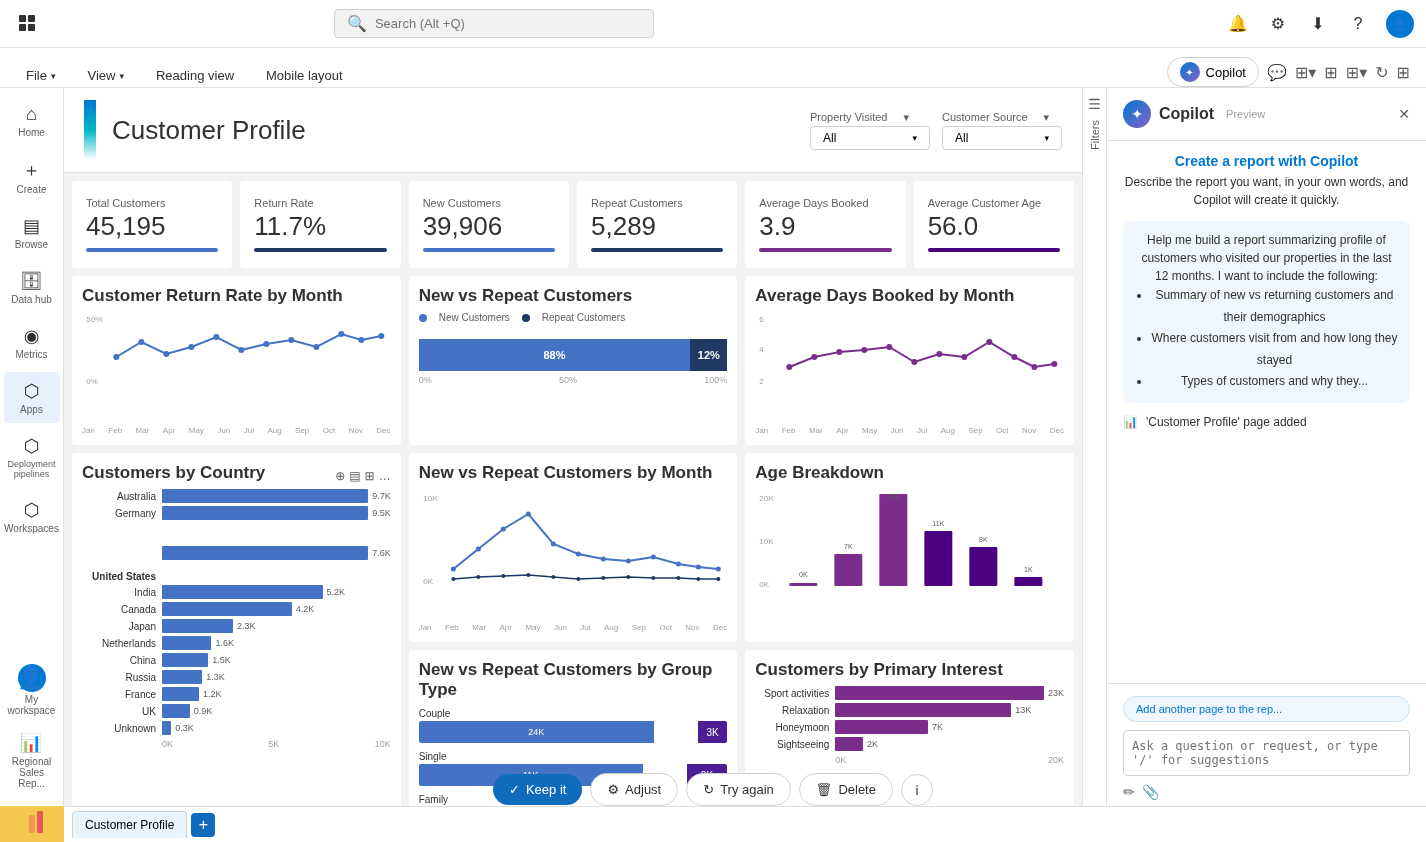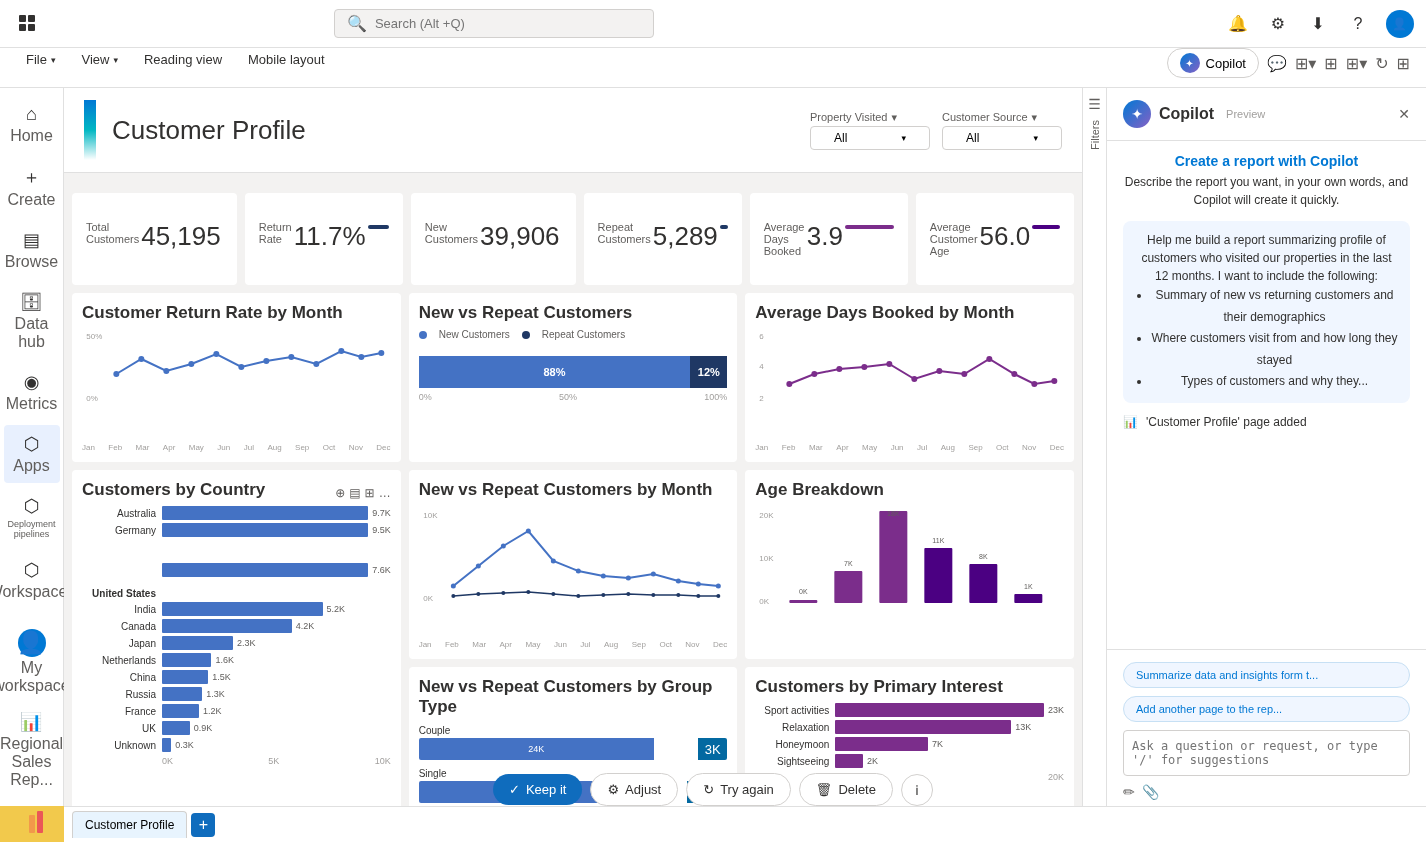--- a/index.html
+++ b/index.html
@@ -7,35 +7,35 @@
 
     
     .top-bar { display: flex; align-items: center; height: 48px; background: #fff; border-bottom: 1px solid #e0e0e0; padding: 0 12px; gap: 8px; }
     .app-grid-icon { width: 32px; height: 32px; display: flex; align-items: center; justify-content: center; cursor: pointer; }
     .search-bar { display: flex; align-items: center; background: #f3f2f1; border: 1px solid #d2d0ce; border-radius: 4px; padding: 4px 12px; width: 320px; gap: 8px; margin: 0 auto; }
     .search-bar input { border: none; background: transparent; outline: none; font-size: 13px; width: 100%; }
     .top-bar-right { display: flex; align-items: center; gap: 16px; margin-left: auto; }
     .top-icon { width: 24px; height: 24px; display: flex; align-items: center; justify-content: center; cursor: pointer; color: #323130; font-size: 16px; }
 
     
-    .menu-bar { display: flex; align-items: flex-start; height: 40px; background: #fff; border-bottom: 1px solid #e0e0e0; padding: 0 16px; gap: 6px; }
+    .menu-bar { display: flex; align-items: flex-end; height: 40px; background: #fff; border-bottom: 1px solid #e0e0e0; padding: 0 16px; gap: 12px; }
     .menu-item { display: flex; align-items: center; gap: 4px; padding: 4px 10px; font-size: 13px; cursor: pointer; border-radius: 4px; color: #323130; }
     .menu-right { margin-left: auto; display: flex; align-items: center; gap: 8px; }
     .copilot-btn { display: flex; align-items: center; gap: 6px; padding: 4px 12px; background: #fff; border: 1px solid #d2d0ce; border-radius: 20px; font-size: 13px; cursor: pointer; }
     .copilot-logo { width: 20px; height: 20px; background: linear-gradient(135deg, #0078d4, #8661c5); border-radius: 50%; display: flex; align-items: center; justify-content: center; color: white; font-size: 10px; }
 
     
     .main-layout { display: flex; height: calc(842px - 88px); }
 
     
     .sidebar { width: 64px; background: #fff; border-right: 1px solid #e0e0e0; display: flex; flex-direction: column; align-items: center; padding: 8px 0; gap: 4px; }
     .sidebar-item { display: flex; flex-direction: column; align-items: center; padding: 8px 4px; cursor: pointer; border-radius: 4px; width: 56px; gap: 2px; color: #323130; }
     .sidebar-item.active { background: #e8f0fe; }
     .sidebar-icon { font-size: 18px; }
-    .sidebar-label { font-size: 16px; text-align: center; color: #605e5c; }
+    .sidebar-label { font-size: 10px; text-align: center; color: #605e5c; }
     .sidebar-bottom { margin-top: auto; }
 
     
     .content-area { flex: 1; display: flex; overflow: hidden; }
 
     
     .dashboard { flex: 1; overflow-y: auto; background: #f3f2f1; padding: 0; min-width: 0; }
 
     
     .right-panel { width: 320px; background: #fff; border-left: 1px solid #e0e0e0; display: flex; flex-direction: column; overflow: hidden; }
@@ -43,45 +43,45 @@
     
     .filter-bar { width: 24px; background: #fff; border-left: 1px solid #e0e0e0; display: flex; flex-direction: column; align-items: center; padding: 8px 0; cursor: pointer; }
     .filter-text { writing-mode: vertical-lr; transform: rotate(180deg); font-size: 11px; color: #605e5c; margin-top: 8px; }
 
     
     .dash-header { background: #fff; padding: 12px 20px; display: flex; align-items: center; border-bottom: 1px solid #e0e0e0; }
     .dash-logo { width: 12px; background: linear-gradient(to bottom, #0078d4, #00b7c3, #fff); height: 60px; margin-right: 16px; }
     .dash-title { font-size: 26px; font-weight: 300; color: #323130; flex: 1; }
     .filter-dropdowns { display: flex; gap: 12px; }
     .filter-dropdown { display: flex; flex-direction: column; gap: 2px; }
-    .filter-label { font-size: 11px; color: #605e5c; display: flex; align-items: center; gap: 4px; }
-    .filter-select { display: flex; align-items: center; gap: 4px; padding: 4px 23px; border: 1px solid #d2d0ce; border-radius: 4px; font-size: 12px; min-width: 120px; background: #fff; cursor: pointer; }
+    .filter-label { font-size: 11px; color: #605e5c; display: flex; align-items: center; gap: 16px; }
+    .filter-select { display: flex; align-items: center; gap: 4px; padding: 4px 12px; border: 1px solid #d2d0ce; border-radius: 4px; font-size: 12px; min-width: 120px; background: #fff; cursor: pointer; }
 
     
     .kpi-row { display: flex; gap: 8px; padding: 8px 8px 0; }
-    .kpi-card { background: #fff; border-radius: 4px; padding: 28px 14px; display: flex; gap: 2px; flex: 1; margin-top: 12px; }
+    .kpi-card { background: #fff; border-radius: 4px; padding: 16px 14px; display: flex; flex-direction: column; gap: 2px; flex: 1; }
     .kpi-label { font-size: 11px; color: #605e5c; }
     .kpi-value { font-size: 26px; font-weight: 300; color: #323130; }
     .kpi-bar { height: 4px; width: 100%; border-radius: 2px; margin-top: 4px; }
     .chart-card { background: #fff; border-radius: 4px; padding: 10px; }
     .chart-title { font-size: 17px; color: #323130; font-weight: 600; margin-bottom: 6px; }
     .chart-x-labels { display: flex; justify-content: space-between; margin-top: 2px; }
     .chart-x-label { font-size: 8px; color: #a19f9d; margin-top: 28px; }
 
     
     .hbar-row { display: flex; align-items: center; margin-bottom: 3px; }
     .hbar-label { font-size: 10px; color: #323130; width: 80px; text-align: right; padding-right: 6px; flex-shrink: 0; }
     .hbar-bar { height: 14px; background: #4472c4; border-radius: 1px; }
     .hbar-value { font-size: 9px; color: #605e5c; margin-left: 4px; }
 
     
     .stack-bar { display: flex; height: 22px; border-radius: 2px; overflow: hidden; margin-bottom: 2px; }
     .stack-label { font-size: 10px; color: #323130; margin-bottom: 2px; }
     .bar-new { background: #4472c4; display: flex; align-items: center; justify-content: center; color: white; font-size: 9px; }
-    .bar-repeat { background: #0369a1; display: flex; align-items: center; justify-content: center; color: white; font-size: 13px; margin-left: 44px; }
+    .bar-repeat { background: #4c1d95; display: flex; align-items: center; justify-content: center; color: white; font-size: 10px; margin-left: 44px; }
 
     
     .legend { display: flex; gap: 12px; margin-bottom: 4px; align-items: center; }
     .legend-dot { width: 8px; height: 8px; border-radius: 50%; }
     .legend-label { font-size: 10px; color: #605e5c; }
 
     
     .copilot-header { display: flex; align-items: center; gap: 8px; padding: 12px 16px; border-bottom: 1px solid #e0e0e0; }
     .copilot-title { font-size: 16px; font-weight: 600; color: #323130; }
     .copilot-preview { font-size: 11px; color: #a19f9d; margin-left: 4px; }
@@ -630,21 +630,20 @@
           </ul>
         </div>
 
         <div class="copilot-added">
           <span class="copilot-added-icon">📊</span>
           <span>'Customer Profile' page added</span>
         </div>
       </div>
 
       <div class="copilot-footer">
-        <div class="copilot-suggestion">Summarize data and insights form t...</div>
         <div class="copilot-suggestion">Add another page to the rep...</div>
         <textarea class="copilot-input" rows="2" placeholder="Ask a question or request, or type '/' for suggestions" style=""></textarea>
         <div class="copilot-input-actions">
           <span class="copilot-action-icon">✏</span>
           <span class="copilot-action-icon">📎</span>
         </div>
         <div class="copilot-disclaimer">
           AI-generated content can make mistakes. Make sure and appropriate before using it. <a href="#">Read preview terms</a>
         </div>
       </div>

